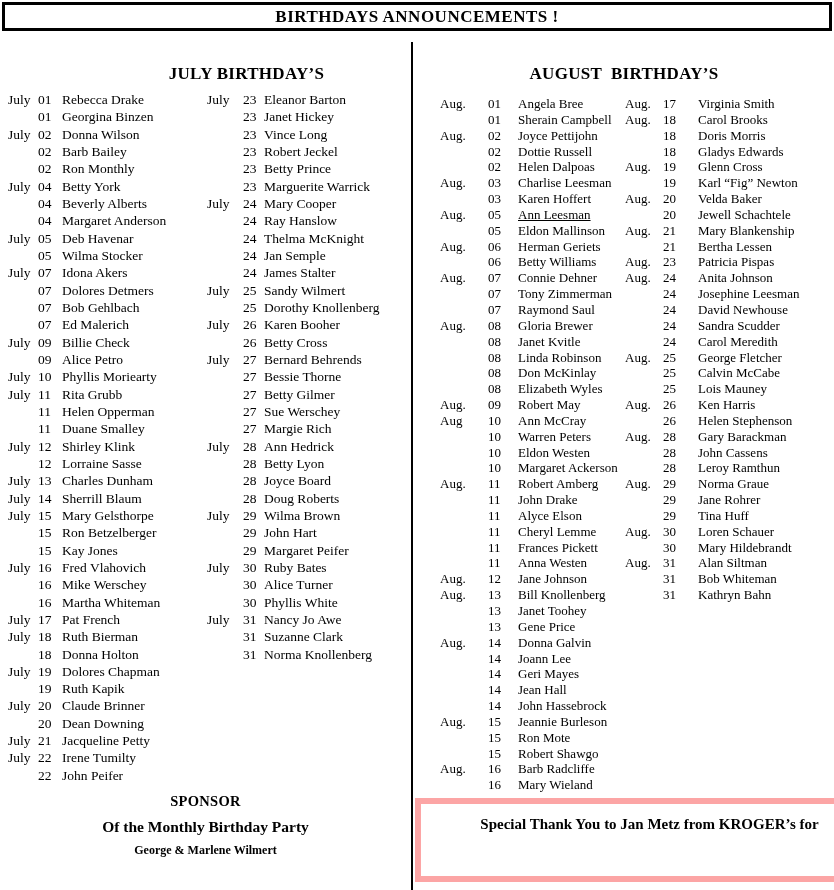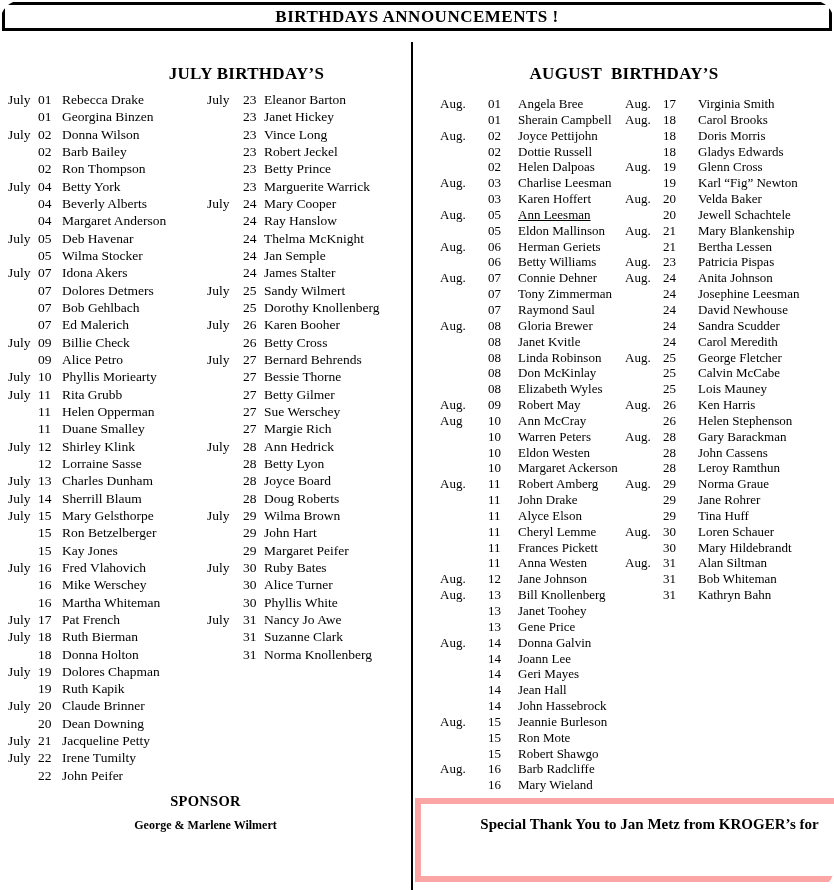--- a/index.html
+++ b/index.html
@@ -2,21 +2,20 @@
 <html><head>
 <meta charset="utf-8">
 <style>
   html,body{margin:0;padding:0;background:#fff;}
   .page{
     position:relative;
     width:834px;height:890px;
     background:#fff;color:#000;
     font-family:"Liberation Serif","DejaVu Serif",serif;
     overflow:hidden;
-    border-radius:22px;
   }
   .title-box{
     position:absolute;left:2px;top:2px;width:824px;height:23px;
     border:3px solid #000;
     display:flex;align-items:center;justify-content:center;
     font-weight:bold;font-size:17px;letter-spacing:.5px;
     white-space:pre;
   }
   .divider{
     position:absolute;left:411px;top:42px;width:2px;height:848px;
@@ -102,21 +101,21 @@
         <span class="n">Donna Wilson</span>
       </div>
       <div class="row">
         <span class="m"></span>
         <span class="d">02</span>
         <span class="n">Barb Bailey</span>
       </div>
       <div class="row">
         <span class="m"></span>
         <span class="d">02</span>
-        <span class="n">Ron Thompson</span>
+        <span class="n">Ron Monthly</span>
       </div>
       <div class="row">
         <span class="m">July</span>
         <span class="d">04</span>
         <span class="n">Betty York</span>
       </div>
       <div class="row">
         <span class="m"></span>
         <span class="d">04</span>
         <span class="n">Beverly Alberts</span>
@@ -834,20 +833,21 @@
       </div>
       <div class="row">
         <span class="m"></span>
         <span class="d">31</span>
         <span class="n">Kathryn Bahn</span>
       </div>
     </div>
 
   <div class="sponsor">
     <div class="s1">SPONSOR</div>
+    <div class="s2">Of the Monthly Birthday Party</div>
     <div class="s3">George &amp; Marlene Wilmert</div>
   </div>
 
   <div class="thanks-box">
     <div>Special Thank You to Jan Metz from KROGER’s for</div>
   </div>
 
 </div>
 
 </body></html>

